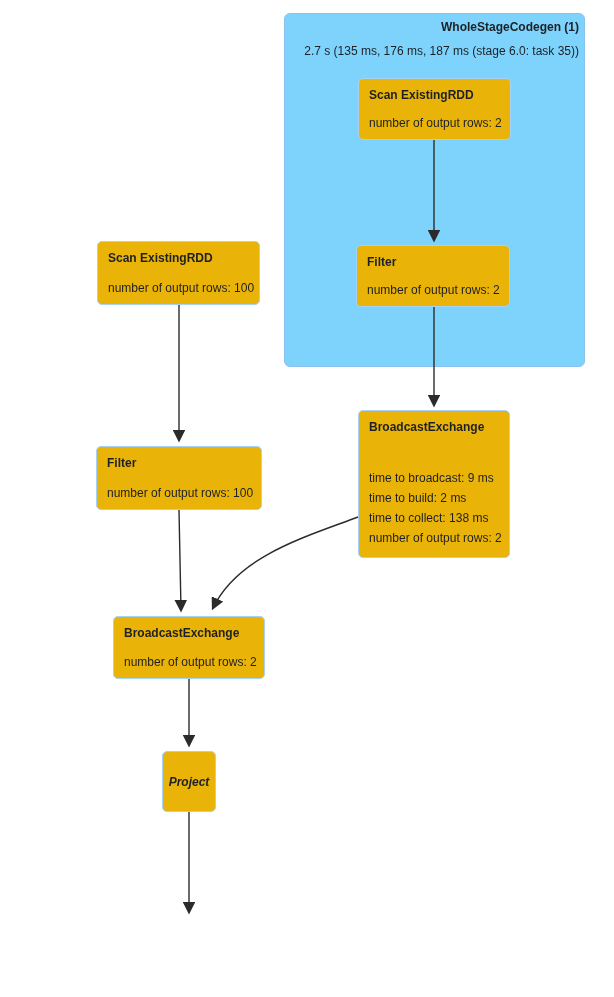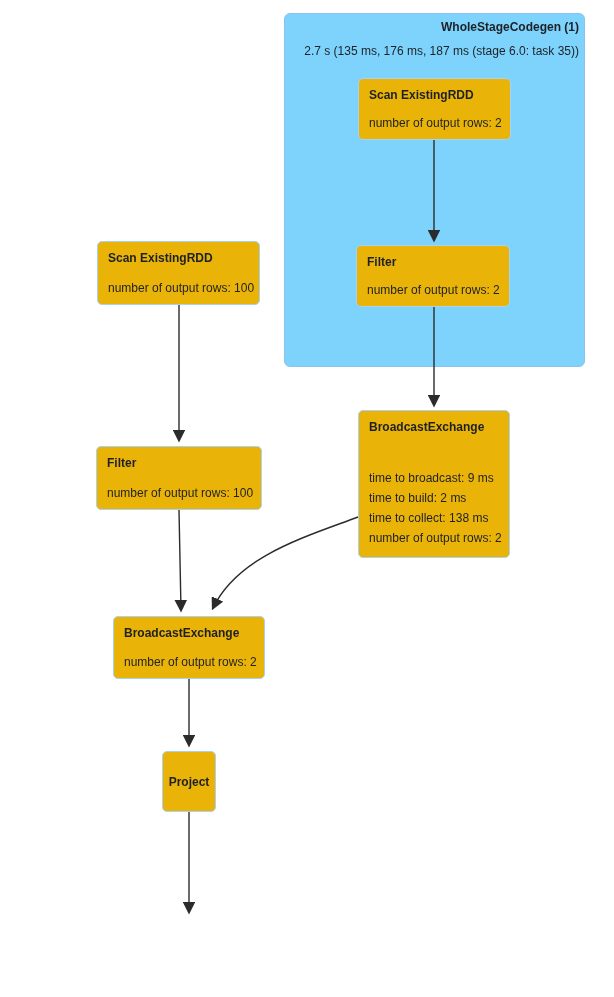--- a/index.html
+++ b/index.html
@@ -29,21 +29,21 @@
   .node{
     position:absolute;box-sizing:border-box;z-index:3;
     background:#eab308;border:1px solid #a5d2f6;border-radius:5px;
     padding:9px 10px;font-size:12px;line-height:14px;
     display:flex;flex-direction:column;justify-content:space-between;
   }
   .node-title{font-weight:bold;white-space:nowrap;}
   .node-metrics{display:flex;flex-direction:column;}
   .node-metrics .m{display:block;line-height:14px;white-space:nowrap;}
   .node-metrics.multi .m{line-height:20px;}
-  .node.center-only{justify-content:center;align-items:center;padding:0;}
+  .node.center-only{justify-content:center;align-items:center;padding:0;font-style:italic;}
   .edges{position:absolute;left:0;top:0;z-index:4;pointer-events:none;}
 </style>
 </head>
 <body>
 
 <div class="stage">
 
 
   <div class="cluster cluster-right">
     <div class="cluster-header-right">

